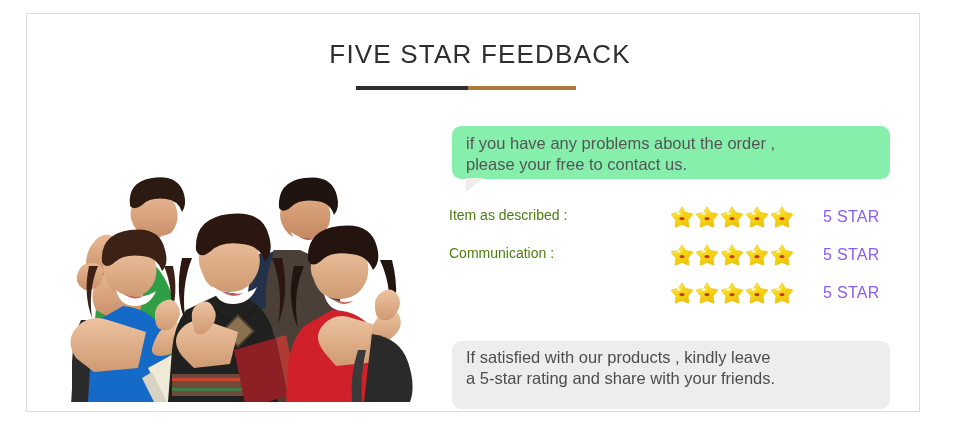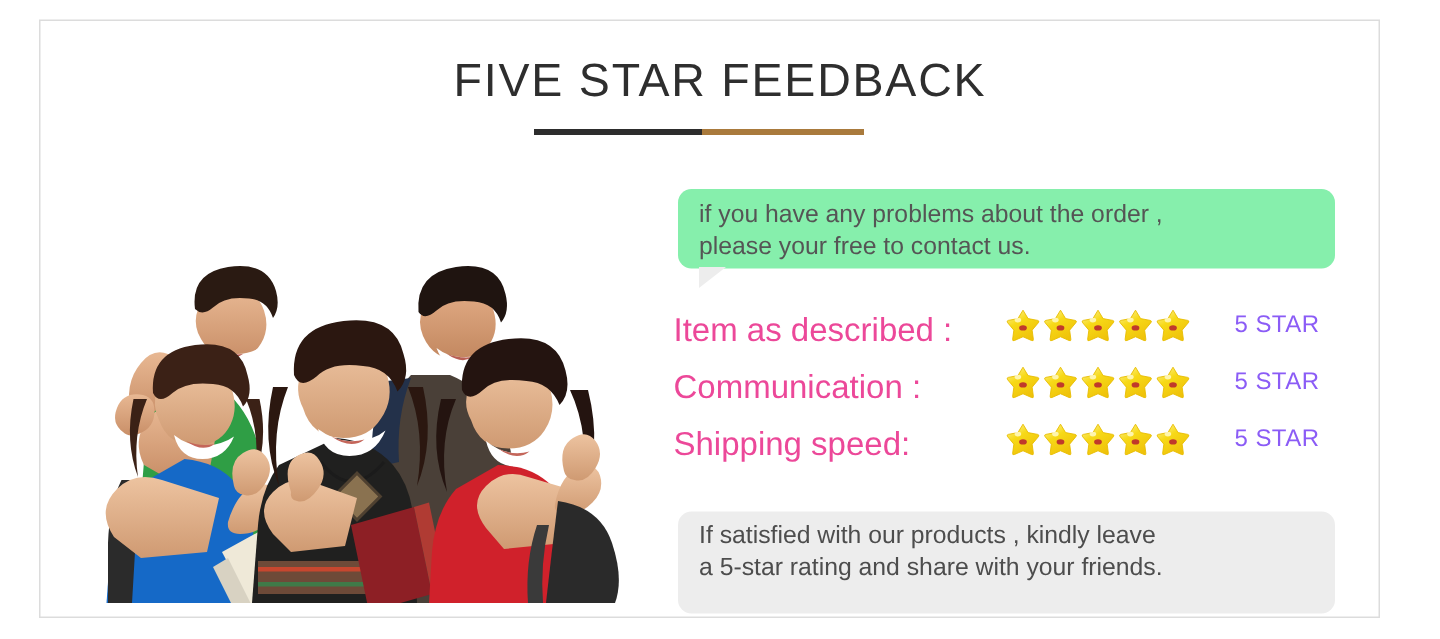--- a/index.html
+++ b/index.html
@@ -30,21 +30,21 @@
   }
   
   #title-block {
     position: absolute;
     left: 0;
     top: 33px;
     width: 960px;
     text-align: center;
   }
   #page-title {
-    font-size: 31px;
+    font-size: 26px;
     letter-spacing: 1.2px;
     color: #2e2e2e;
     font-weight: 400;
     line-height: 42px;
     white-space: nowrap;
     text-align: center;
   }
   #title-rule {
     position: absolute;
     left: 356px;
@@ -105,22 +105,22 @@
     width: 450px;
   }
   .rating-row {
     position: relative;
     height: 38px;
   }
   .rating-label {
     position: absolute;
     left: 0;
     top: 2px;
-    font-size: 22px;
-    color: #ec4899;
+    font-size: 14px;
+    color: #4d7c0f;
     white-space: nowrap;
   }
   .rating-stars {
     position: absolute;
     left: 221px;
     top: 0px;
     display: flex;
     gap: 1px;
   }
   .star { width: 24px; height: 24px; display: block; }
@@ -425,21 +425,20 @@
               <path d="M12 1.8 L15.4 7.4 L21.8 8.6 Q23.2 8.9 22.2 10.2 L18.1 15.1 L18.9 21.2 Q19.1 22.6 17.7 22.0 L12 19.5 L6.3 22.0 Q4.9 22.6 5.1 21.2 L5.9 15.1 L1.8 10.2 Q0.8 8.9 2.2 8.6 L8.6 7.4 Z" fill="url(#sg)" stroke="#e8bc00" stroke-width="0.6" stroke-linejoin="round"></path>
               <ellipse cx="12" cy="13.6" rx="2.6" ry="1.7" fill="#c0392b"></ellipse>
               <ellipse cx="8.6" cy="8.4" rx="2.2" ry="1.6" fill="#fffbd0" opacity="0.8"></ellipse>
             </svg>
           </span>
         </span>
       <span class="rating-value">5 STAR</span>
     </div>
 
     <div class="rating-row">
-      <span class="rating-label">Shipping speed:</span>
       <span class="rating-stars">
           <span>
             <svg class="star" viewBox="0 0 24 24" xmlns="http://www.w3.org/2000/svg">
               <defs>
                 <linearGradient id="sg" x1="0" y1="0" x2="0.6" y2="1">
                   <stop offset="0%" stop-color="#fdf6a8"></stop>
                   <stop offset="45%" stop-color="#f7d917"></stop>
                   <stop offset="100%" stop-color="#efc20a"></stop>
                 </linearGradient>
               </defs>

